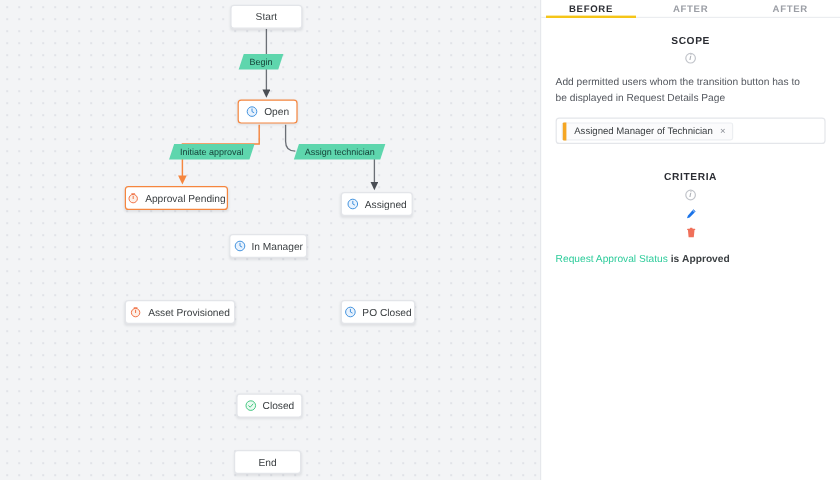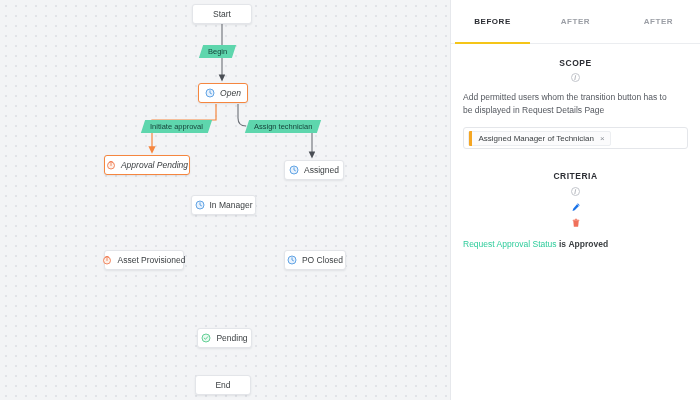--- a/index.html
+++ b/index.html
@@ -35,21 +35,21 @@
     justify-content: center;
     gap: 5px;
     padding: 0 8px;
     font-size: 8.5px;
     color: #3c4043;
     box-shadow: 0 1px 2px rgba(30,40,60,.09);
     white-space: nowrap;
     z-index: 3;
   }
   .node.plain { justify-content: center; }
-  .node.orange { border: 1.3px solid #f5863f; font-style: italic; }
+  .node.orange { border: 1.3px solid #f5863f; }
   .node .ico { width: 10px; height: 10px; flex: 0 0 10px; display:block; }
 
   .tlabel {
     position: absolute;
     height: 13px;
     background: #5ed6ad;
     color: #16433a;
     font-size: 7.5px;
     display: flex;
     align-items: center;
@@ -63,21 +63,21 @@
 
   
   #panel {
     position: relative;
     width: 250px; height: 400px;
     background: #ffffff;
     border-left: 1px solid #e6e8ec;
   }
   #tabs {
     display: flex;
-    height: 44px;
+    height: 15px;
     border-bottom: 1px solid #ebedf0;
   }
   .tab {
     flex: 1;
     display: flex;
     align-items: center;
     justify-content: center;
     font-size: 8px;
     font-weight: bold;
     letter-spacing: .55px;
@@ -218,21 +218,21 @@
     </div>
 
     <div class="node plain" style="left:191px; top:195px; width:65px;">
       <svg class="ico" viewBox="0 0 20 20">
         <circle cx="10" cy="10" r="8" fill="#e8f2fd" stroke="#3d8fdd" stroke-width="1.6"></circle>
         <path d="M10,5.5 L10,10 L13,11.6" stroke="#3d8fdd" stroke-width="1.6" fill="none" stroke-linecap="round"></path>
       </svg>
       <span>In Manager</span>
     </div>
 
-    <div class="node plain" style="left:104px; top:250px; width:80px;">
+    <div class="node plain" style="left:104px; top:250px; width:92px;">
       <svg class="ico" viewBox="0 0 20 20">
         <circle cx="10" cy="11" r="7" fill="#fdf0e8" stroke="#ef6c3e" stroke-width="1.6"></circle>
         <path d="M7.6,3 L12.4,3" stroke="#ef6c3e" stroke-width="1.6" stroke-linecap="round"></path>
         <path d="M10,7 L10,11" stroke="#ef6c3e" stroke-width="1.6" stroke-linecap="round"></path>
       </svg>
       <span>Asset Provisioned</span>
     </div>
 
     <div class="node plain" style="left:284px; top:250px; width:62px;">
       <svg class="ico" viewBox="0 0 20 20">
@@ -240,21 +240,21 @@
         <path d="M10,5.5 L10,10 L13,11.6" stroke="#3d8fdd" stroke-width="1.6" fill="none" stroke-linecap="round"></path>
       </svg>
       <span>PO Closed</span>
     </div>
 
     <div class="node plain" style="left:197px; top:328px; width:55px;">
       <svg class="ico" viewBox="0 0 20 20">
         <circle cx="10" cy="10" r="8" fill="#eafaf1" stroke="#3fc47d" stroke-width="1.6"></circle>
         <path d="M6.4,10.2 L9,12.6 L13.6,7.4" stroke="#3fc47d" stroke-width="1.6" fill="none" stroke-linecap="round" stroke-linejoin="round"></path>
       </svg>
-      <span>Pending</span>
+      <span>Closed</span>
     </div>
 
     <div class="node plain" style="left:195px; top:375px; width:56px;">
       <span>End</span>
     </div>
   </div>
 
   <div id="panel">
 
     <div id="tabs">

